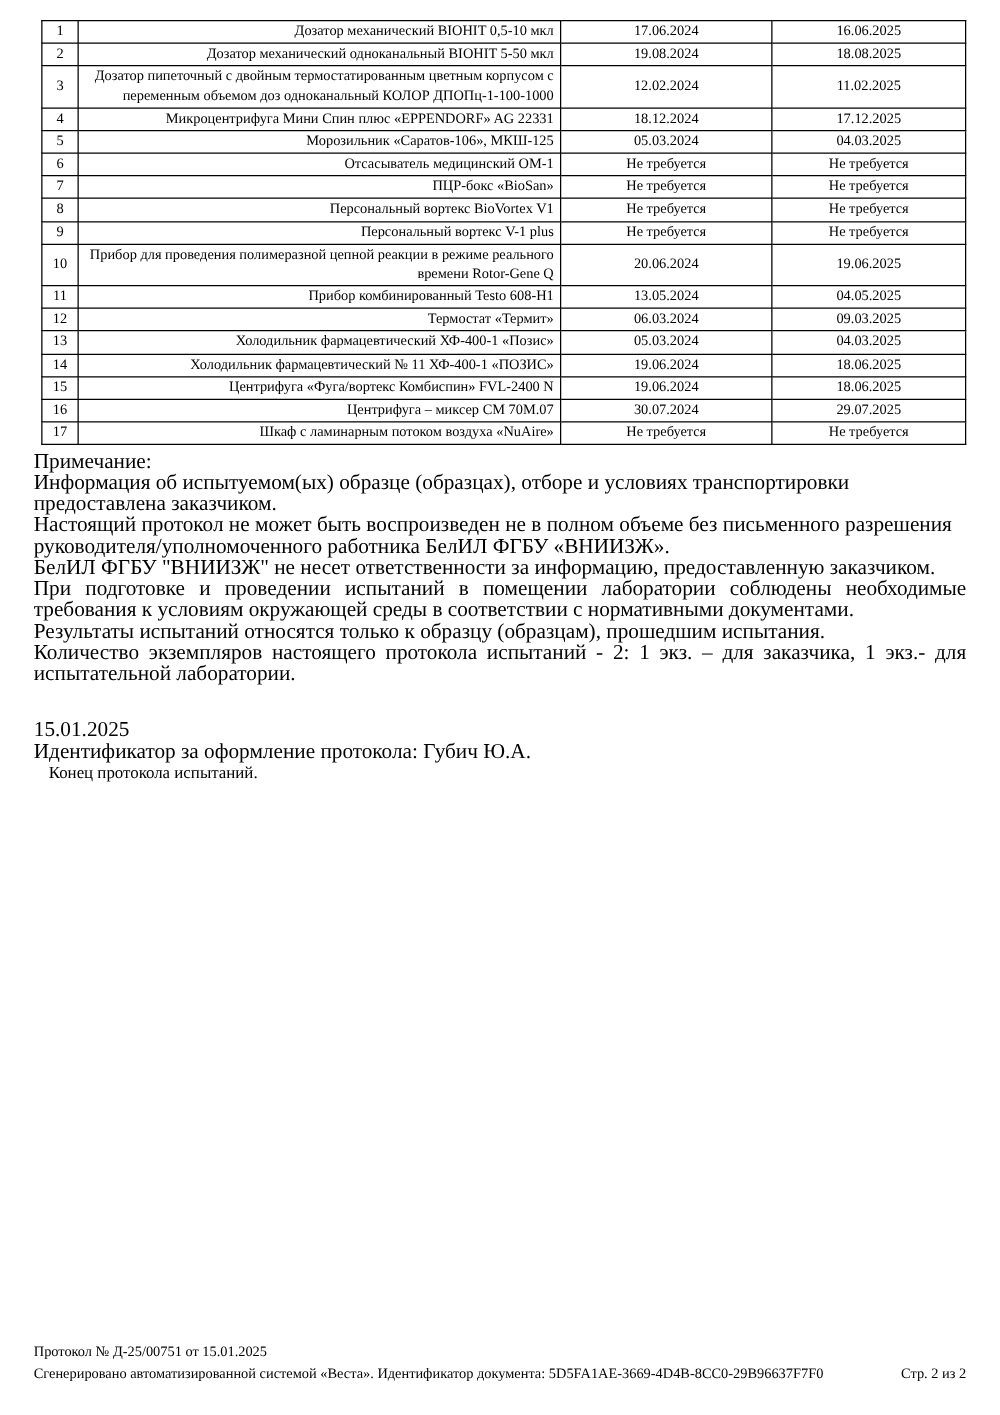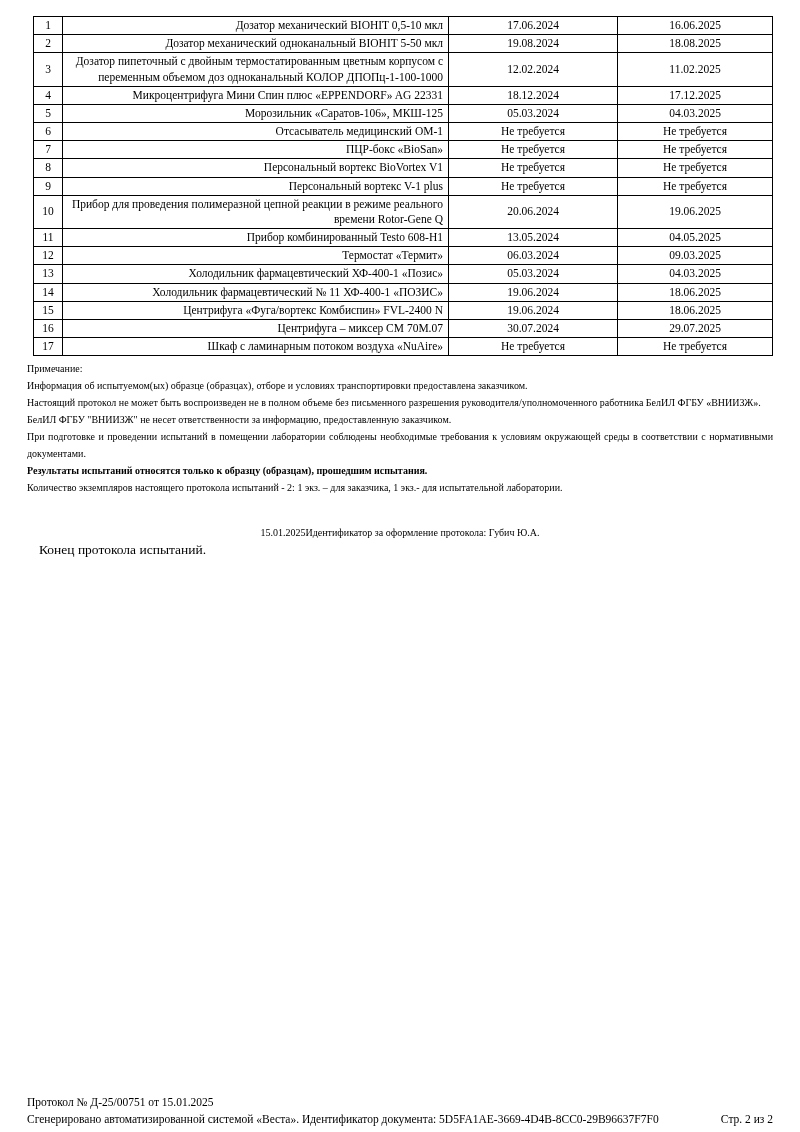--- a/index.html
+++ b/index.html
@@ -20,33 +20,33 @@
     overflow:hidden;
   }
   table.equip td.cell-num { text-align:center; padding:1px 2px; }
   table.equip td.cell-name { text-align:right; }
   table.equip td.cell-verified, table.equip td.cell-valid { text-align:center; }
   col.c-num { width:29px; }
   col.c-name { width:386px; }
   col.c-verified { width:169px; }
   col.c-valid { width:155px; }
 
-  .notes { margin:4px 27px 0 27px; font-size:10px; line-height:17px; }
+  .notes { margin:4px 27px 0 27px; font-size:17px; line-height:17px; }
   .notes p { margin:0; }
   .notes p.justify { text-align:justify; }
-  .notes p.bold { font-weight:bold; }
+  .notes p.bold { font-weight:normal; }
 
   .sign-row {
-    display:flex; justify-content:center;
-    margin:28px 27px 0 27px; font-size:10px; line-height:17px;
+    display:flex; justify-content:flex-start;
+    margin:28px 27px 0 27px; font-size:17px; line-height:17px;flex-direction:column;
   }
   .end-line { margin:0 39px; font-size:13.5px; line-height:17px; }
 
   .footer {
-    position:absolute; left:27px; right:27px; bottom:4px;
+    position:absolute; left:27px; right:27px; bottom:24px;
     font-size:11.5px; line-height:17px;
   }
   .footer .gen-row { display:flex; justify-content:space-between; }
 </style>
 </head>
 <body>
 
 <div class="table-wrap">
   <table class="equip">
     <colgroup>

